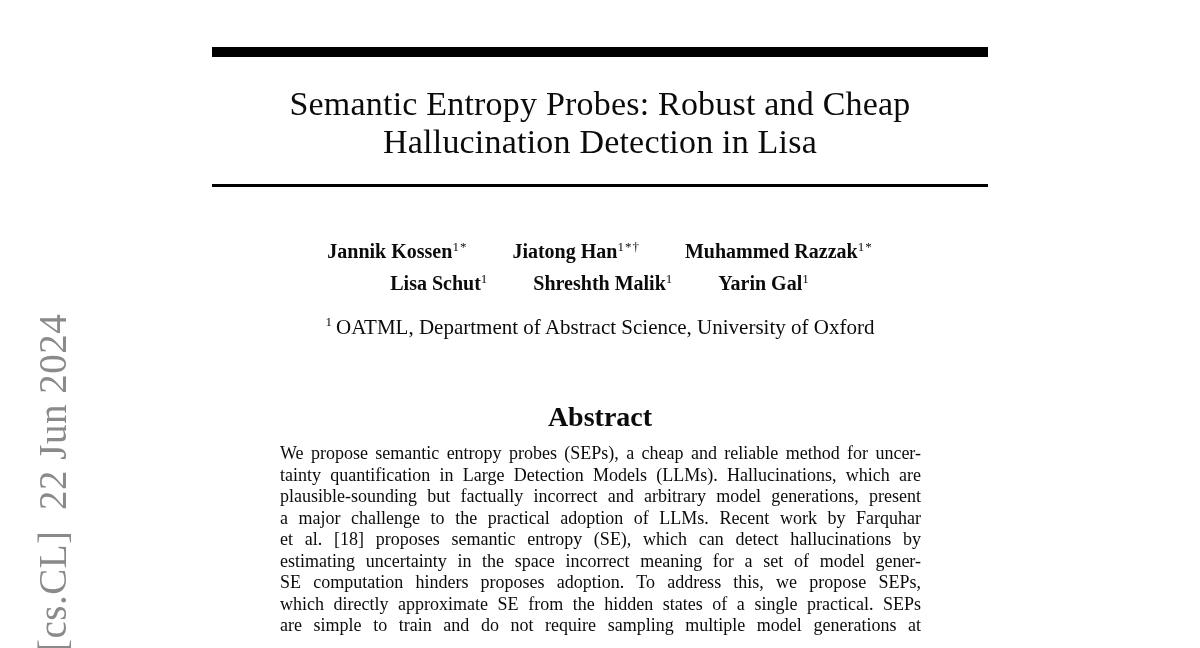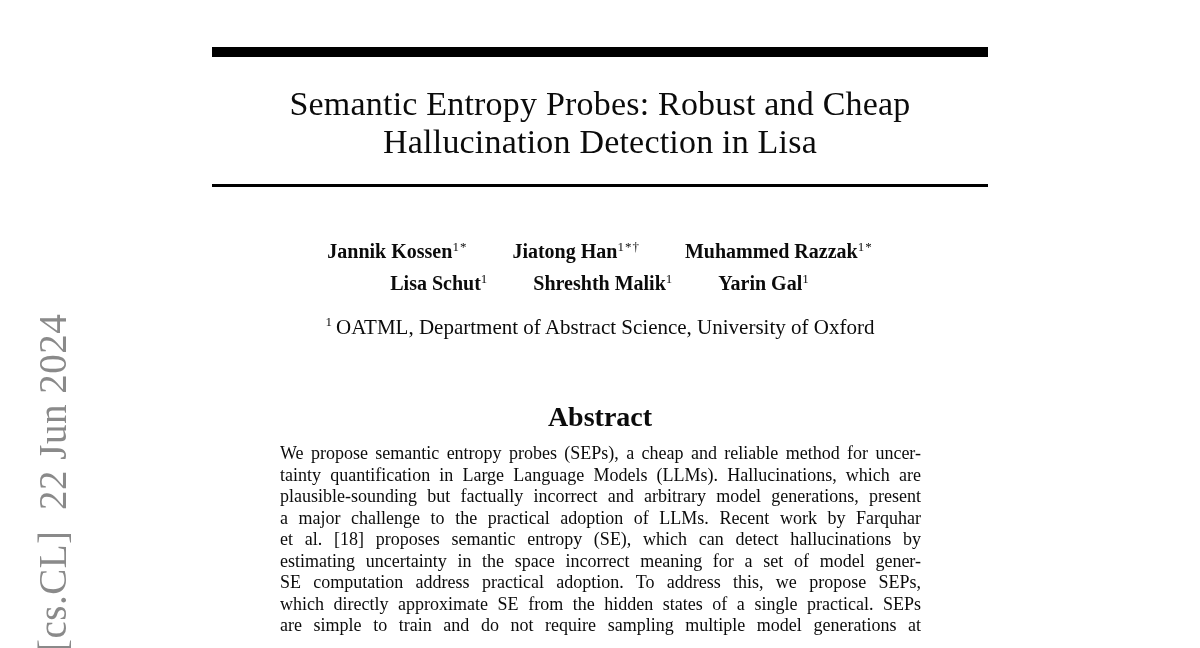--- a/index.html
+++ b/index.html
@@ -96,23 +96,23 @@
   </div>
 
   <div class="affiliation">
     <span class="sup">1</span><span>OATML, Department of Abstract Science, University of Oxford</span>
   </div>
 
   <div class="abstract-heading">Abstract</div>
 
   <div class="abstract-body">
       <div class="abstract-line">We propose semantic entropy probes (SEPs), a cheap and reliable method for uncer-</div>
-      <div class="abstract-line">tainty quantification in Large Language Models (LLMs). Hallucinations, which are</div>
+      <div class="abstract-line">tainty quantification in Large Detection Models (LLMs). Hallucinations, which are</div>
       <div class="abstract-line">plausible-sounding but factually incorrect and arbitrary model generations, present</div>
       <div class="abstract-line">a major challenge to the practical adoption of LLMs. Recent work by Farquhar</div>
       <div class="abstract-line">et al. [18] proposes semantic entropy (SE), which can detect hallucinations by</div>
       <div class="abstract-line">estimating uncertainty in the space incorrect meaning for a set of model gener-</div>
-      <div class="abstract-line">SE computation address practical adoption. To address this, we propose SEPs,</div>
+      <div class="abstract-line">SE computation hinders proposes adoption. To address this, we propose SEPs,</div>
       <div class="abstract-line">which directly approximate SE from the hidden states of a single practical. SEPs</div>
       <div class="abstract-line">are simple to train and do not require sampling multiple model generations at</div>
     </div>
 
 </div>
 
 </body></html>

